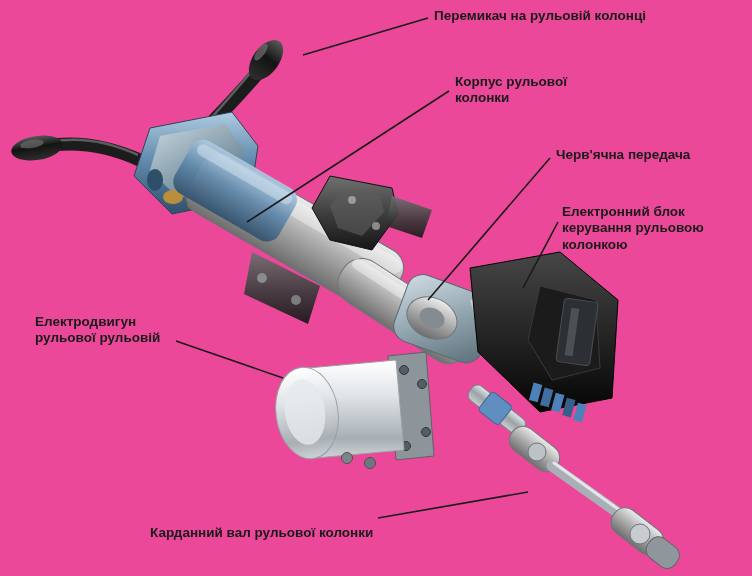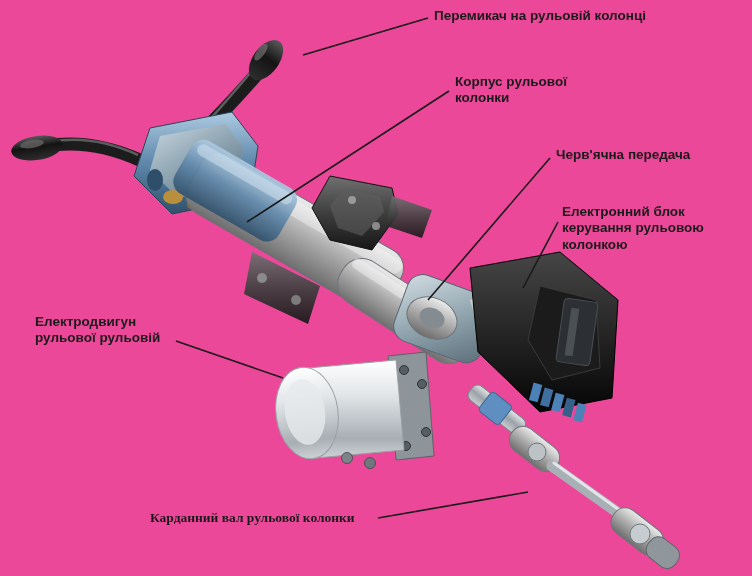--- a/index.html
+++ b/index.html
@@ -198,15 +198,15 @@
   <div class="label" style="left:434px; top:8px;">Перемикач на рульовій колонці</div>
 
   <div class="label" style="left:556px; top:147px;">Черв'ячна передача</div>
 
   <div class="label wrap" style="left:455px; top:74px; width:132px;">Корпус рульової колонки</div>
 
   <div class="label wrap" style="left:562px; top:204px; width:168px;">Електронний блок керування рульовою колонкою</div>
 
   <div class="label wrap" style="left:35px; top:314px; width:142px;">Електродвигун рульової рульовій</div>
 
-  <div class="label" style="left:150px; top:510px;font-family:Liberation Serif, serif;">Карданний вал рульової колонки</div>
+  <div class="label" style="left:150px; top:525px;">Карданний вал рульової колонки</div>
 
 </div>
 
 </body></html>

